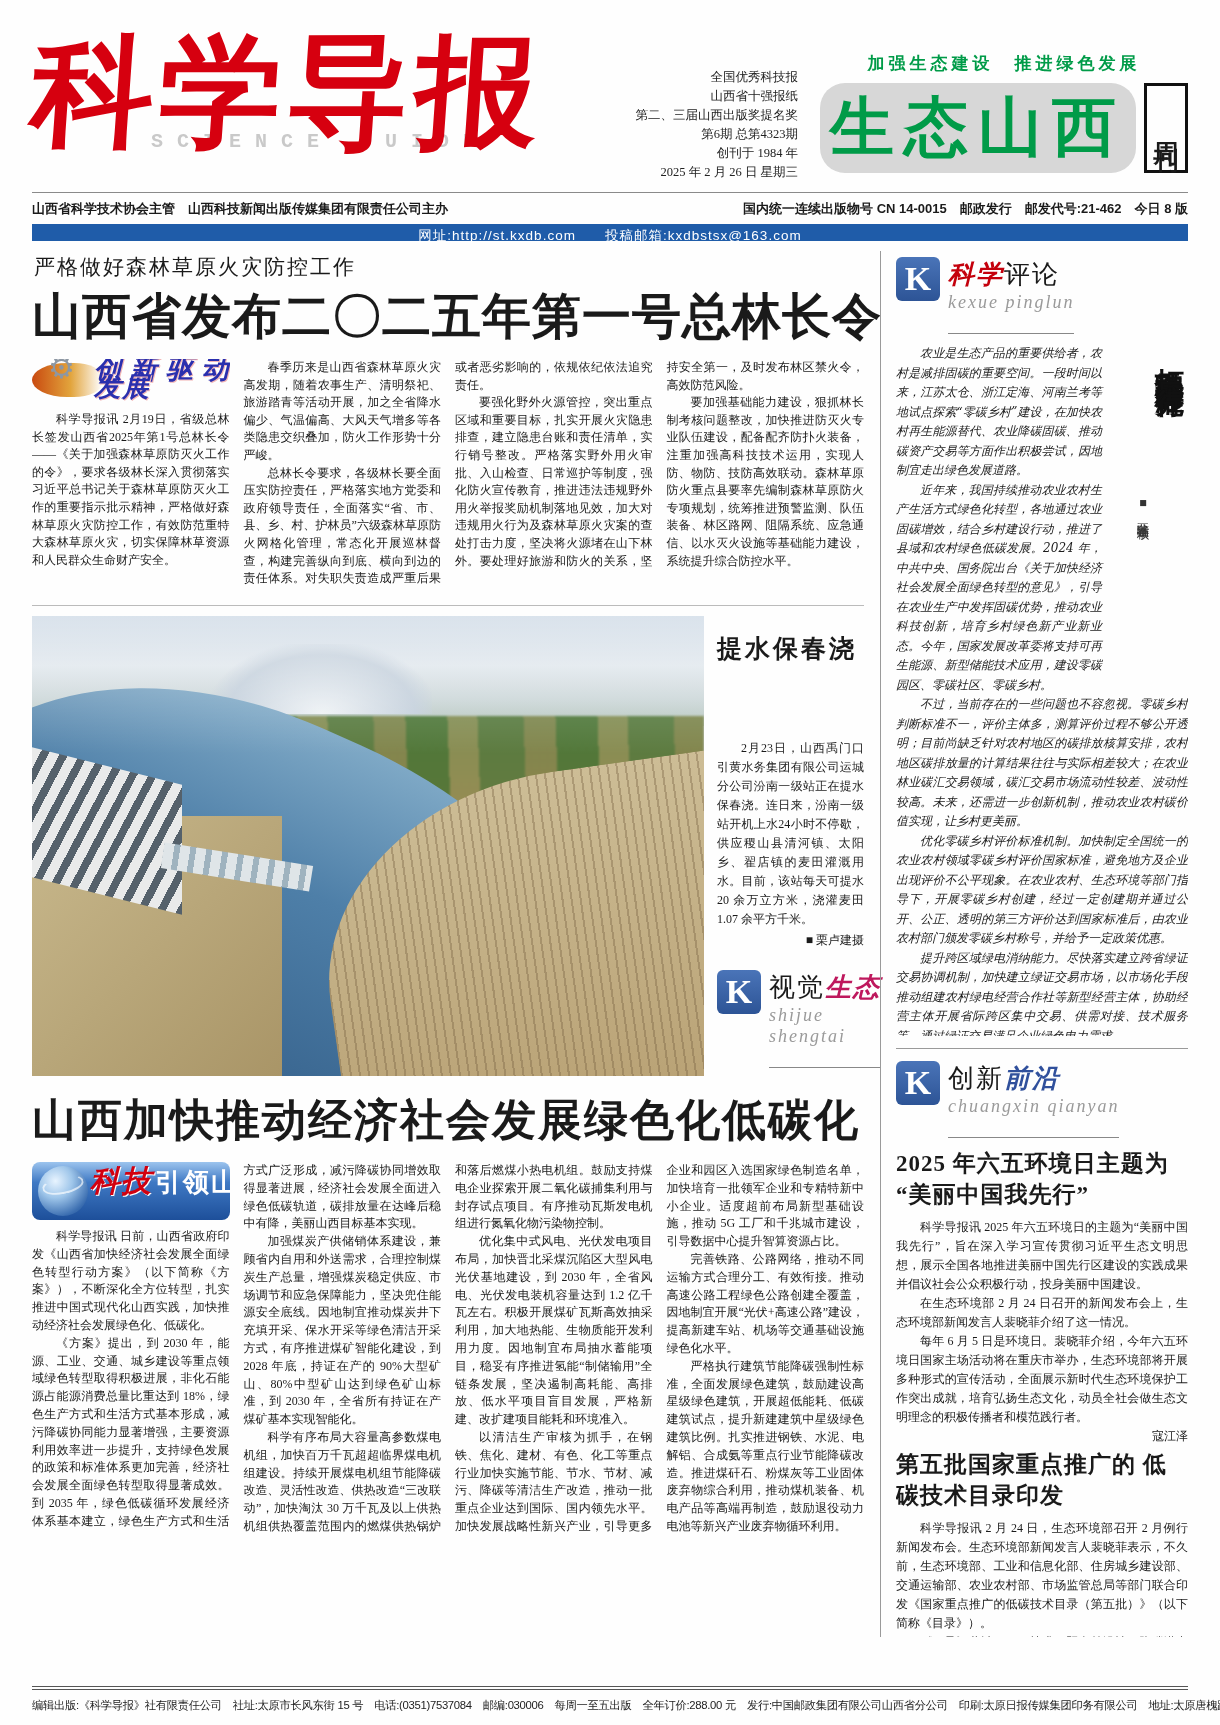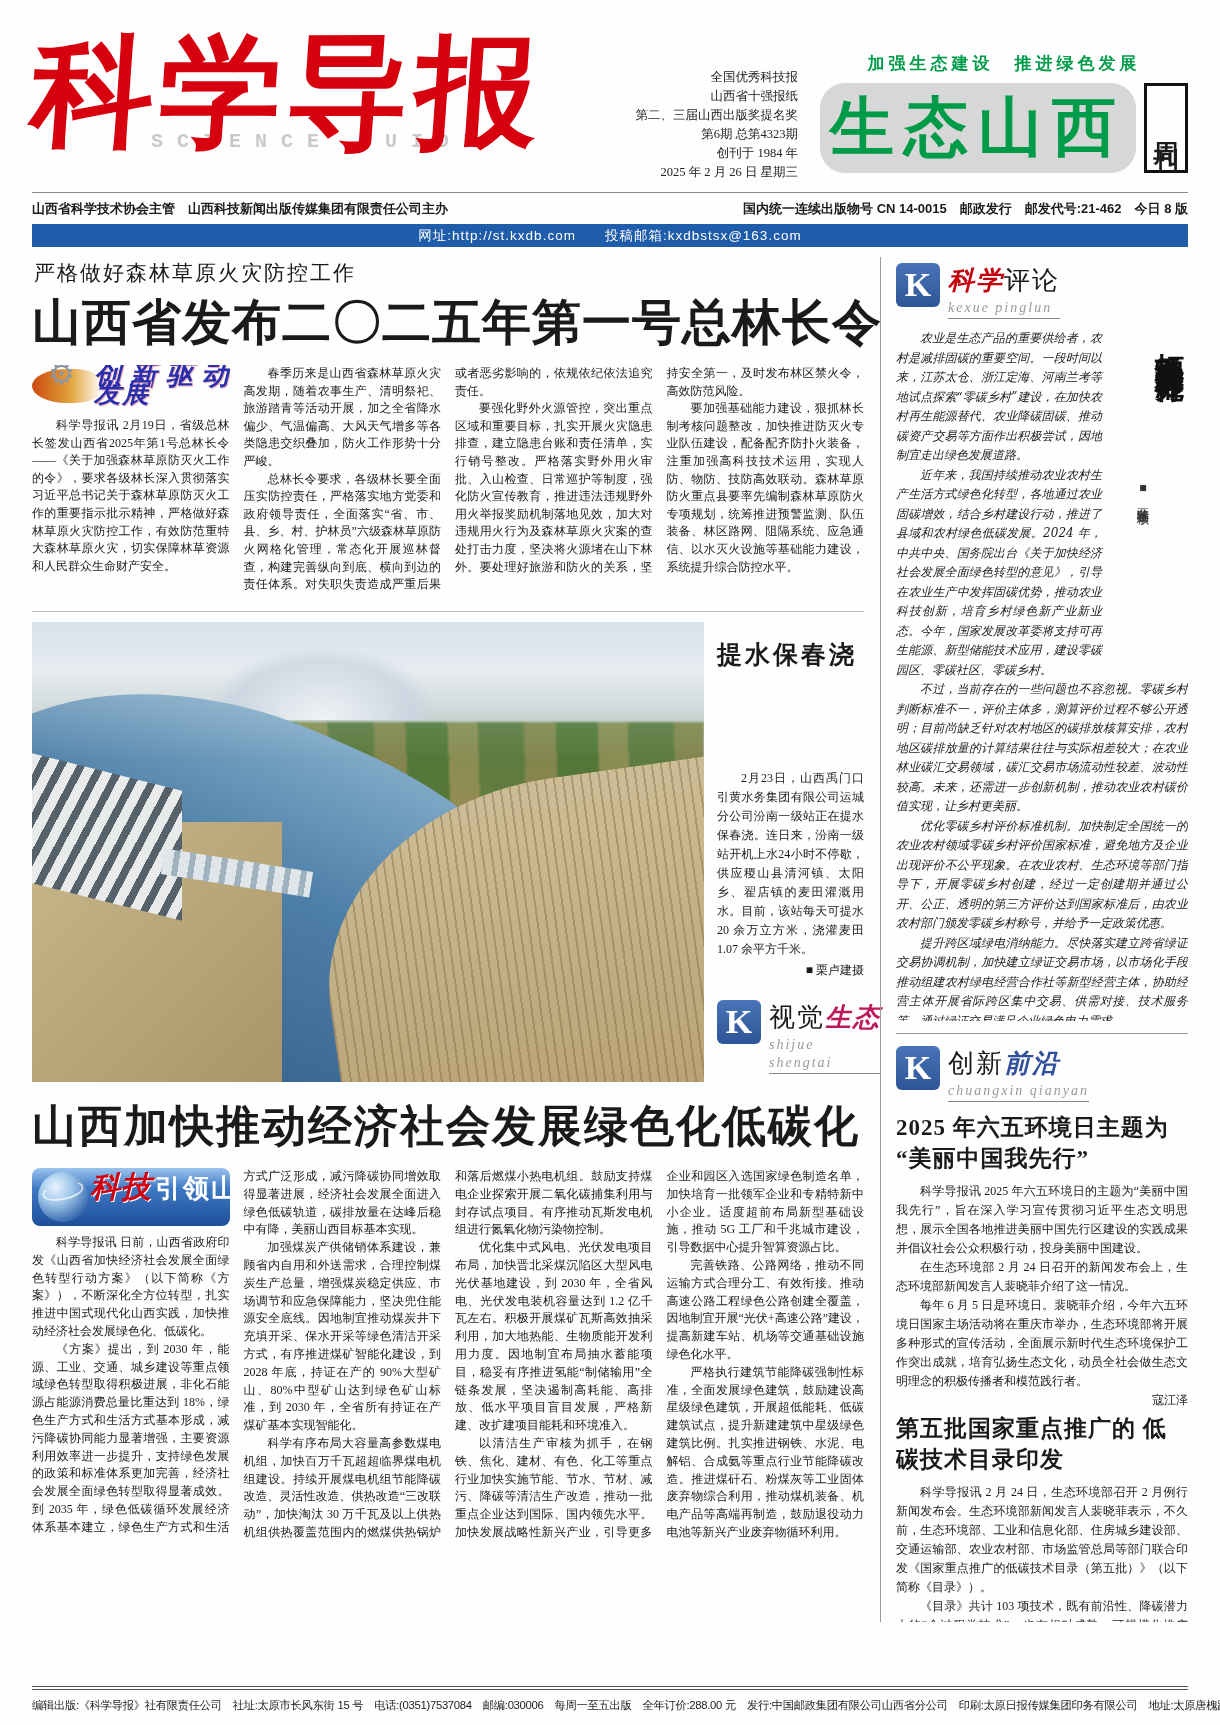--- a/index.html
+++ b/index.html
@@ -36,21 +36,21 @@
   .edition-box { flex:1; background:#d7d7d7; padding:4px 10px; text-align:center;border-radius:25px; }
   .edition-name { color:#009b48; font-size:64px; font-weight:bold; letter-spacing:10px;
     line-height:82px; white-space:nowrap; }
   .weekly-box { width:44px; border:3px solid #111; display:flex; align-items:center; justify-content:center; }
   .weekly-text { writing-mode:vertical-rl; font-size:25px; font-weight:bold; letter-spacing:6px; }
 
   
   .rule { border-top:1px solid #8a8a8a; margin-top:10px; }
   .info-line { display:flex; justify-content:space-between; font-size:13px; font-weight:bold;
     padding:7px 0 6px 0; font-family:"Liberation Sans",sans-serif; }
-  .url-bar { background:#1f5ca9; color:#fff; font-size:13.5px; height:23px; line-height:23px;
+  .url-bar { background:#1f5ca9; color:#fff; font-size:13.5px; height:17px; line-height:23px;
     text-align:center; font-family:"Liberation Sans",sans-serif; letter-spacing:1px; }
 
   
   .content { display:flex; padding:10px 32px 0 32px; }
   .left-region { width:848px; padding-right:16px; }
   .right-region { width:308px; border-left:1px solid #9a9a9a; padding-left:15px; }
 
   
   .kicker { font-size:21px; letter-spacing:2px; font-family:"Liberation Sans",sans-serif; margin:2px 0 6px 2px; }
   .lead-headline { font-size:49px; font-weight:bold; letter-spacing:1px; line-height:58px;
@@ -101,26 +101,26 @@
     margin-top:16px; white-space:nowrap; }
   .pc-body { margin-top:auto; font-size:12px; line-height:19px; text-align:justify; }
   .pc-body p:first-child { text-indent:2em; }
   .pc-byline { text-align:right; margin:2px 0 14px 0; font-size:12px; }
 
   
   .kbadge { display:flex; align-items:flex-start; gap:8px; margin:6px 0 10px 0; }
   .k-logo { width:44px; height:44px; background:linear-gradient(180deg,#4a74b8,#2d5496); color:#fff;
     font-size:34px; font-weight:bold; display:flex; align-items:center; justify-content:center;
     border-radius:6px; font-family:"Liberation Serif",serif; flex:0 0 44px; }
-  .kbadge-text { border-bottom:1px solid #888; padding-bottom:2px; }
+  .kbadge-text { border-bottom:1px solid #888; padding-bottom:20px; }
   .kbadge-main { font-size:26px; letter-spacing:2px; white-space:nowrap; }
   .kbadge-main .script-red { color:#c4000c; font-style:italic; font-weight:bold; }
   .kbadge-main .script-green { color:#be185d; font-style:italic; font-weight:bold; }
   .kbadge-main .script-blue { color:#30509c; font-style:italic; font-weight:bold; }
-  .kbadge-pinyin { font-size:14px; font-style:italic; color:#9a9a9a; letter-spacing:2px; }
+  .kbadge-pinyin { font-size:18px; font-style:italic; color:#9a9a9a; letter-spacing:2px; }
 
   
   .commentary { border-bottom:1px solid #9a9a9a; padding-bottom:12px; }
   .comm-body { height:692px; overflow:hidden; font-family:"DejaVu Serif",serif; font-style:italic;
     font-size:12px; line-height:19.5px; text-align:justify; }
   .comm-body p { text-indent:2em; }
   .vtitle-block { float:right; width:76px; height:336px; margin:2px 0 10px 10px;
     display:flex; flex-direction:row; align-items:flex-start; justify-content:flex-end; }
   .vbyline { writing-mode:vertical-rl; font-size:12.5px; color:#333; margin-top:150px; font-style:normal;
     font-family:"Liberation Sans",sans-serif; }

